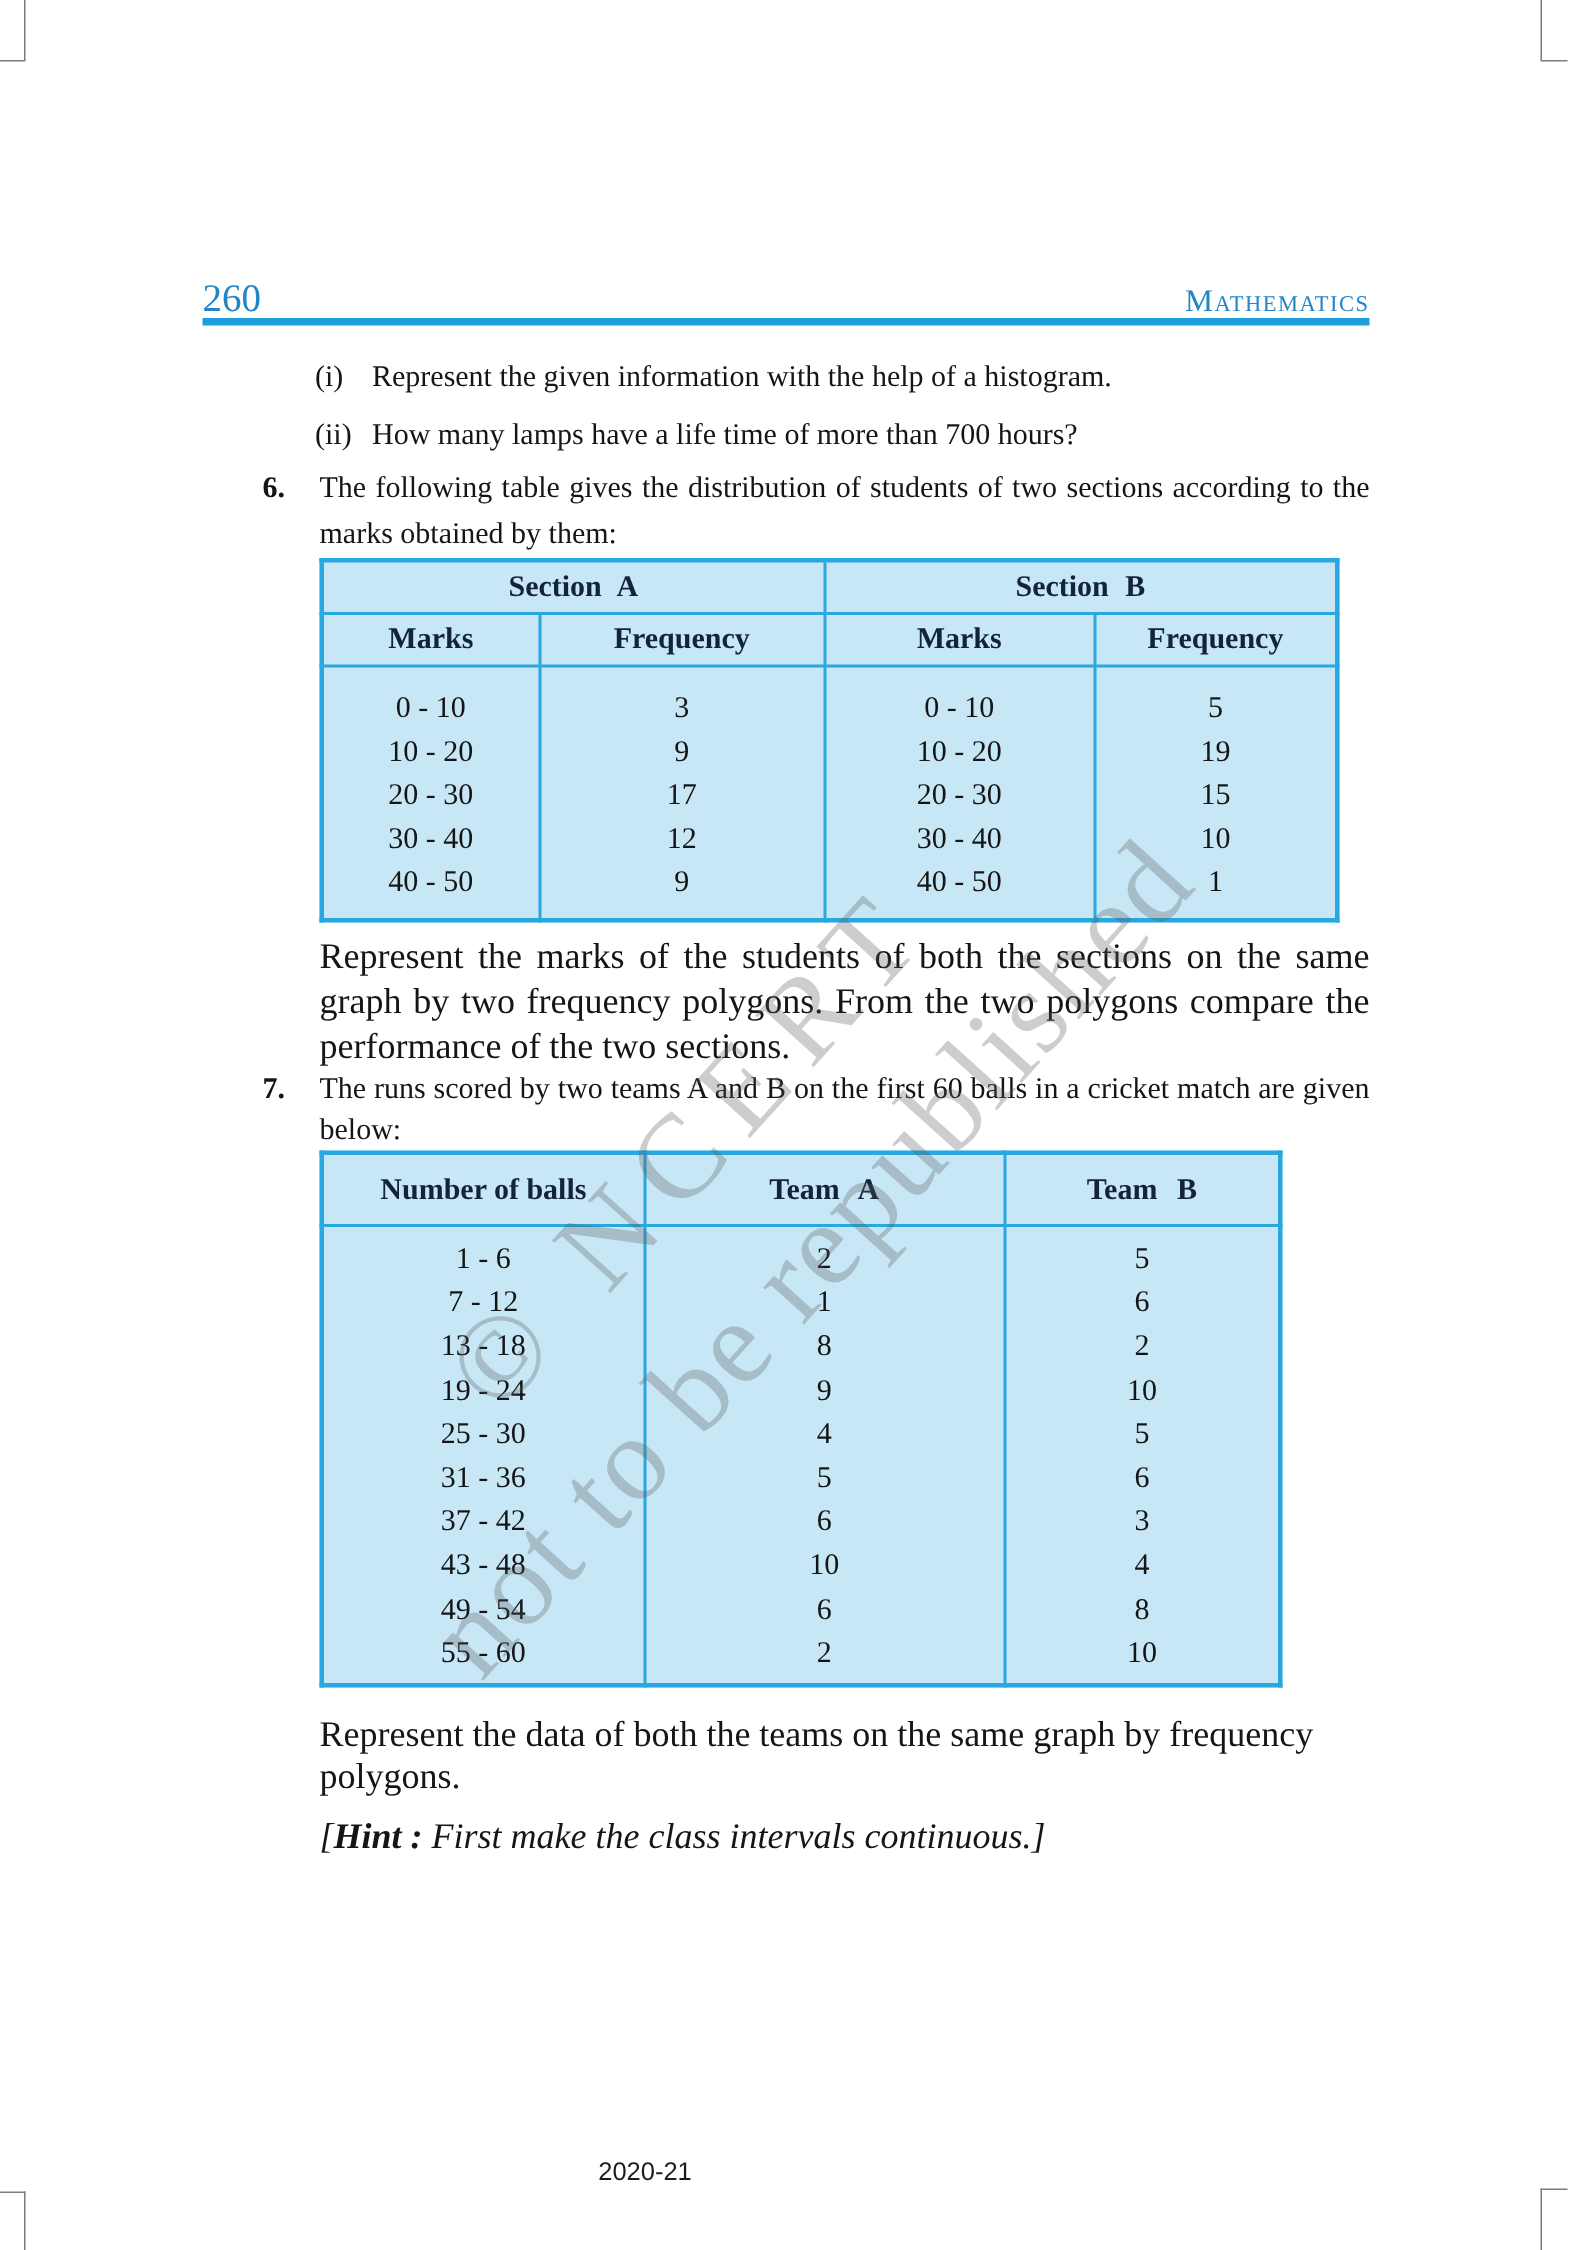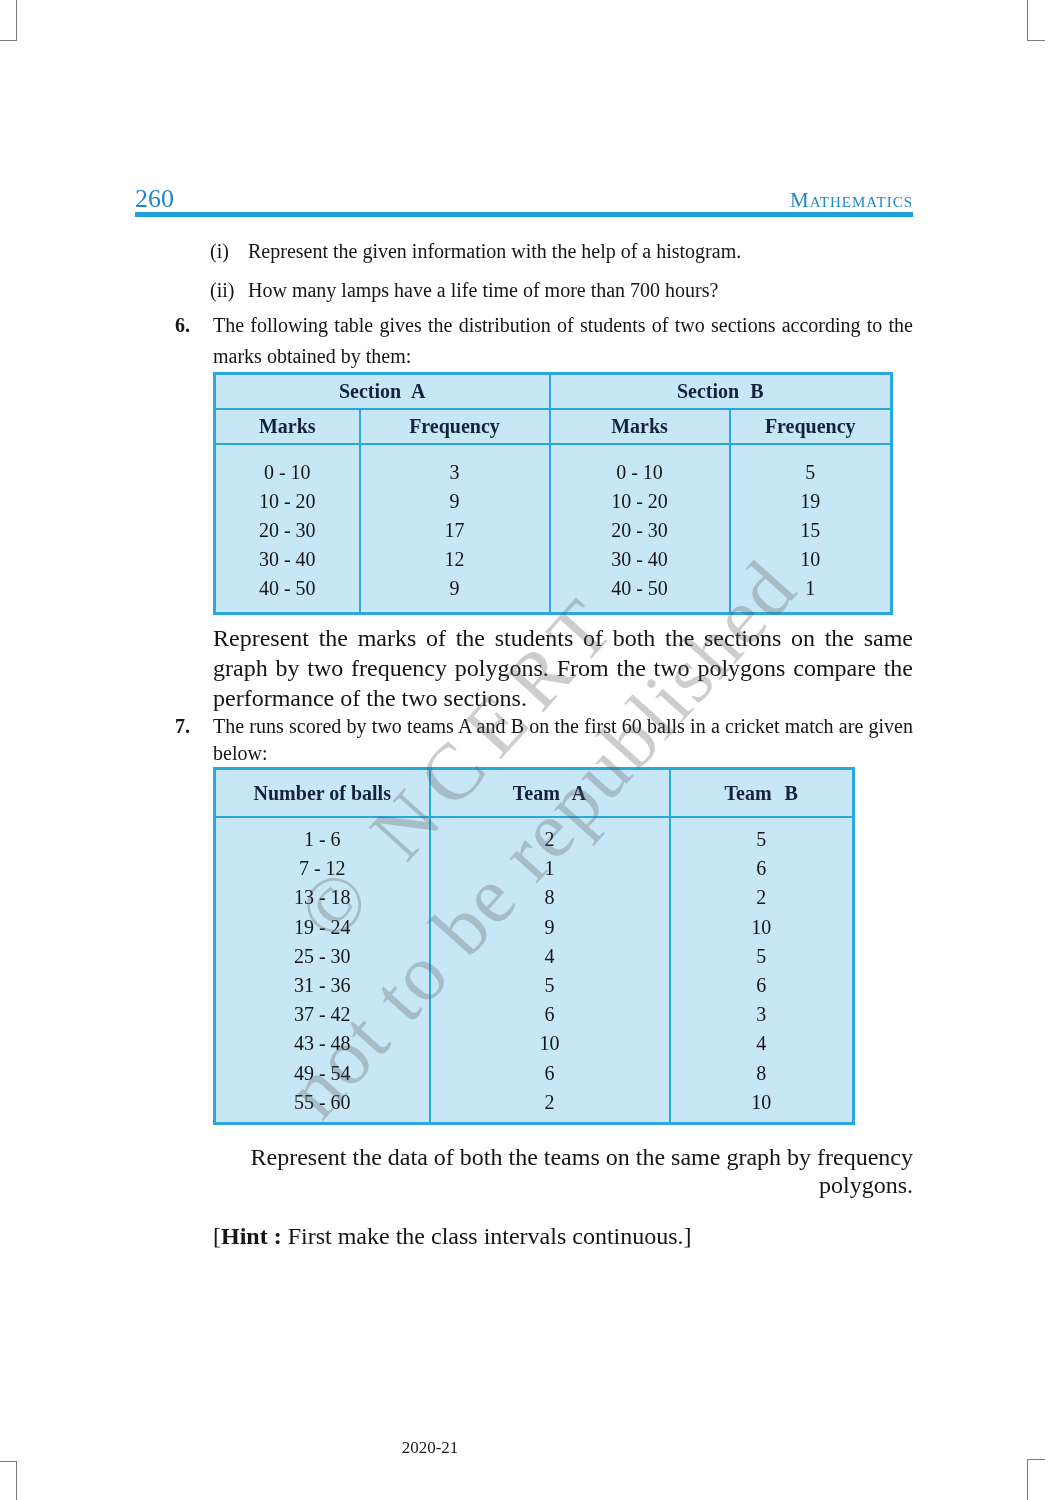--- a/index.html
+++ b/index.html
@@ -39,22 +39,22 @@
   .num-item { display:flex; margin-left:40px; font-size:20px; }
   .num-item .qnum { width:38px; flex:0 0 38px; font-weight:bold; }
   .num-item .qtext { flex:1; text-align:justify; }
   .q6 { margin-top:7px; line-height:31px; }
   .q7 { margin-top:0px; line-height:27px; }
 
   .para {
     margin-left:78px; width:700px; font-size:24px; text-align:justify;
   }
   .para-1 { margin-top:8px; line-height:30px; }
-  .para-2 { margin-top:18px; line-height:28px; text-align:right; }
-  .hint-line { margin-top:23px; line-height:28px; text-align:left; }
+  .para-2 { margin-top:18px; line-height:28px; text-align:left; }
+  .hint-line { margin-top:12px; line-height:28px; text-align:left;font-style:italic; }
   .hint-bold { font-weight:bold; }
 
   
   table { border-collapse:collapse; background:#c7e7f7; table-layout:fixed; }
   th, td { border:2px solid #29a8e0; padding:0; }
   .t1, .t2 { margin-left:78px; border:3px solid #29a8e0; }
   .t1 { width:677px; }
   .t2 { width:639px; }
   th { font-size:20px; color:#14233c; font-weight:bold; }
   .t1 .sec-row th { height:33px; word-spacing:6px; }
@@ -76,21 +76,21 @@
     pointer-events:none; z-index:50;
     font-family:"Liberation Serif","DejaVu Serif",serif;
   }
   .wm-line { line-height:110px; white-space:nowrap; }
   .wm-1 { font-size:80px; letter-spacing:14px; }
   .wm-2 { font-size:80px; letter-spacing:2px; }
 
   .page-footer {
     position:absolute; left:0; top:1438px; width:860px;
     text-align:center;
-    font-family:Liberation Serif, serif;
+    font-family:Liberation Sans, sans-serif;
     font-size:17px; color:#1c1c1c;
   }
 </style>
 </head>
 <body>
 
 <div class="cmark" style="left:16px; top:0; width:1px; height:40px;"></div>
 <div class="cmark" style="left:0; top:40px; width:17px; height:1px;"></div>
 <div class="cmark" style="left:1027px; top:0; width:1px; height:40px;"></div>
 <div class="cmark" style="left:1027px; top:40px; width:18px; height:1px;"></div>

